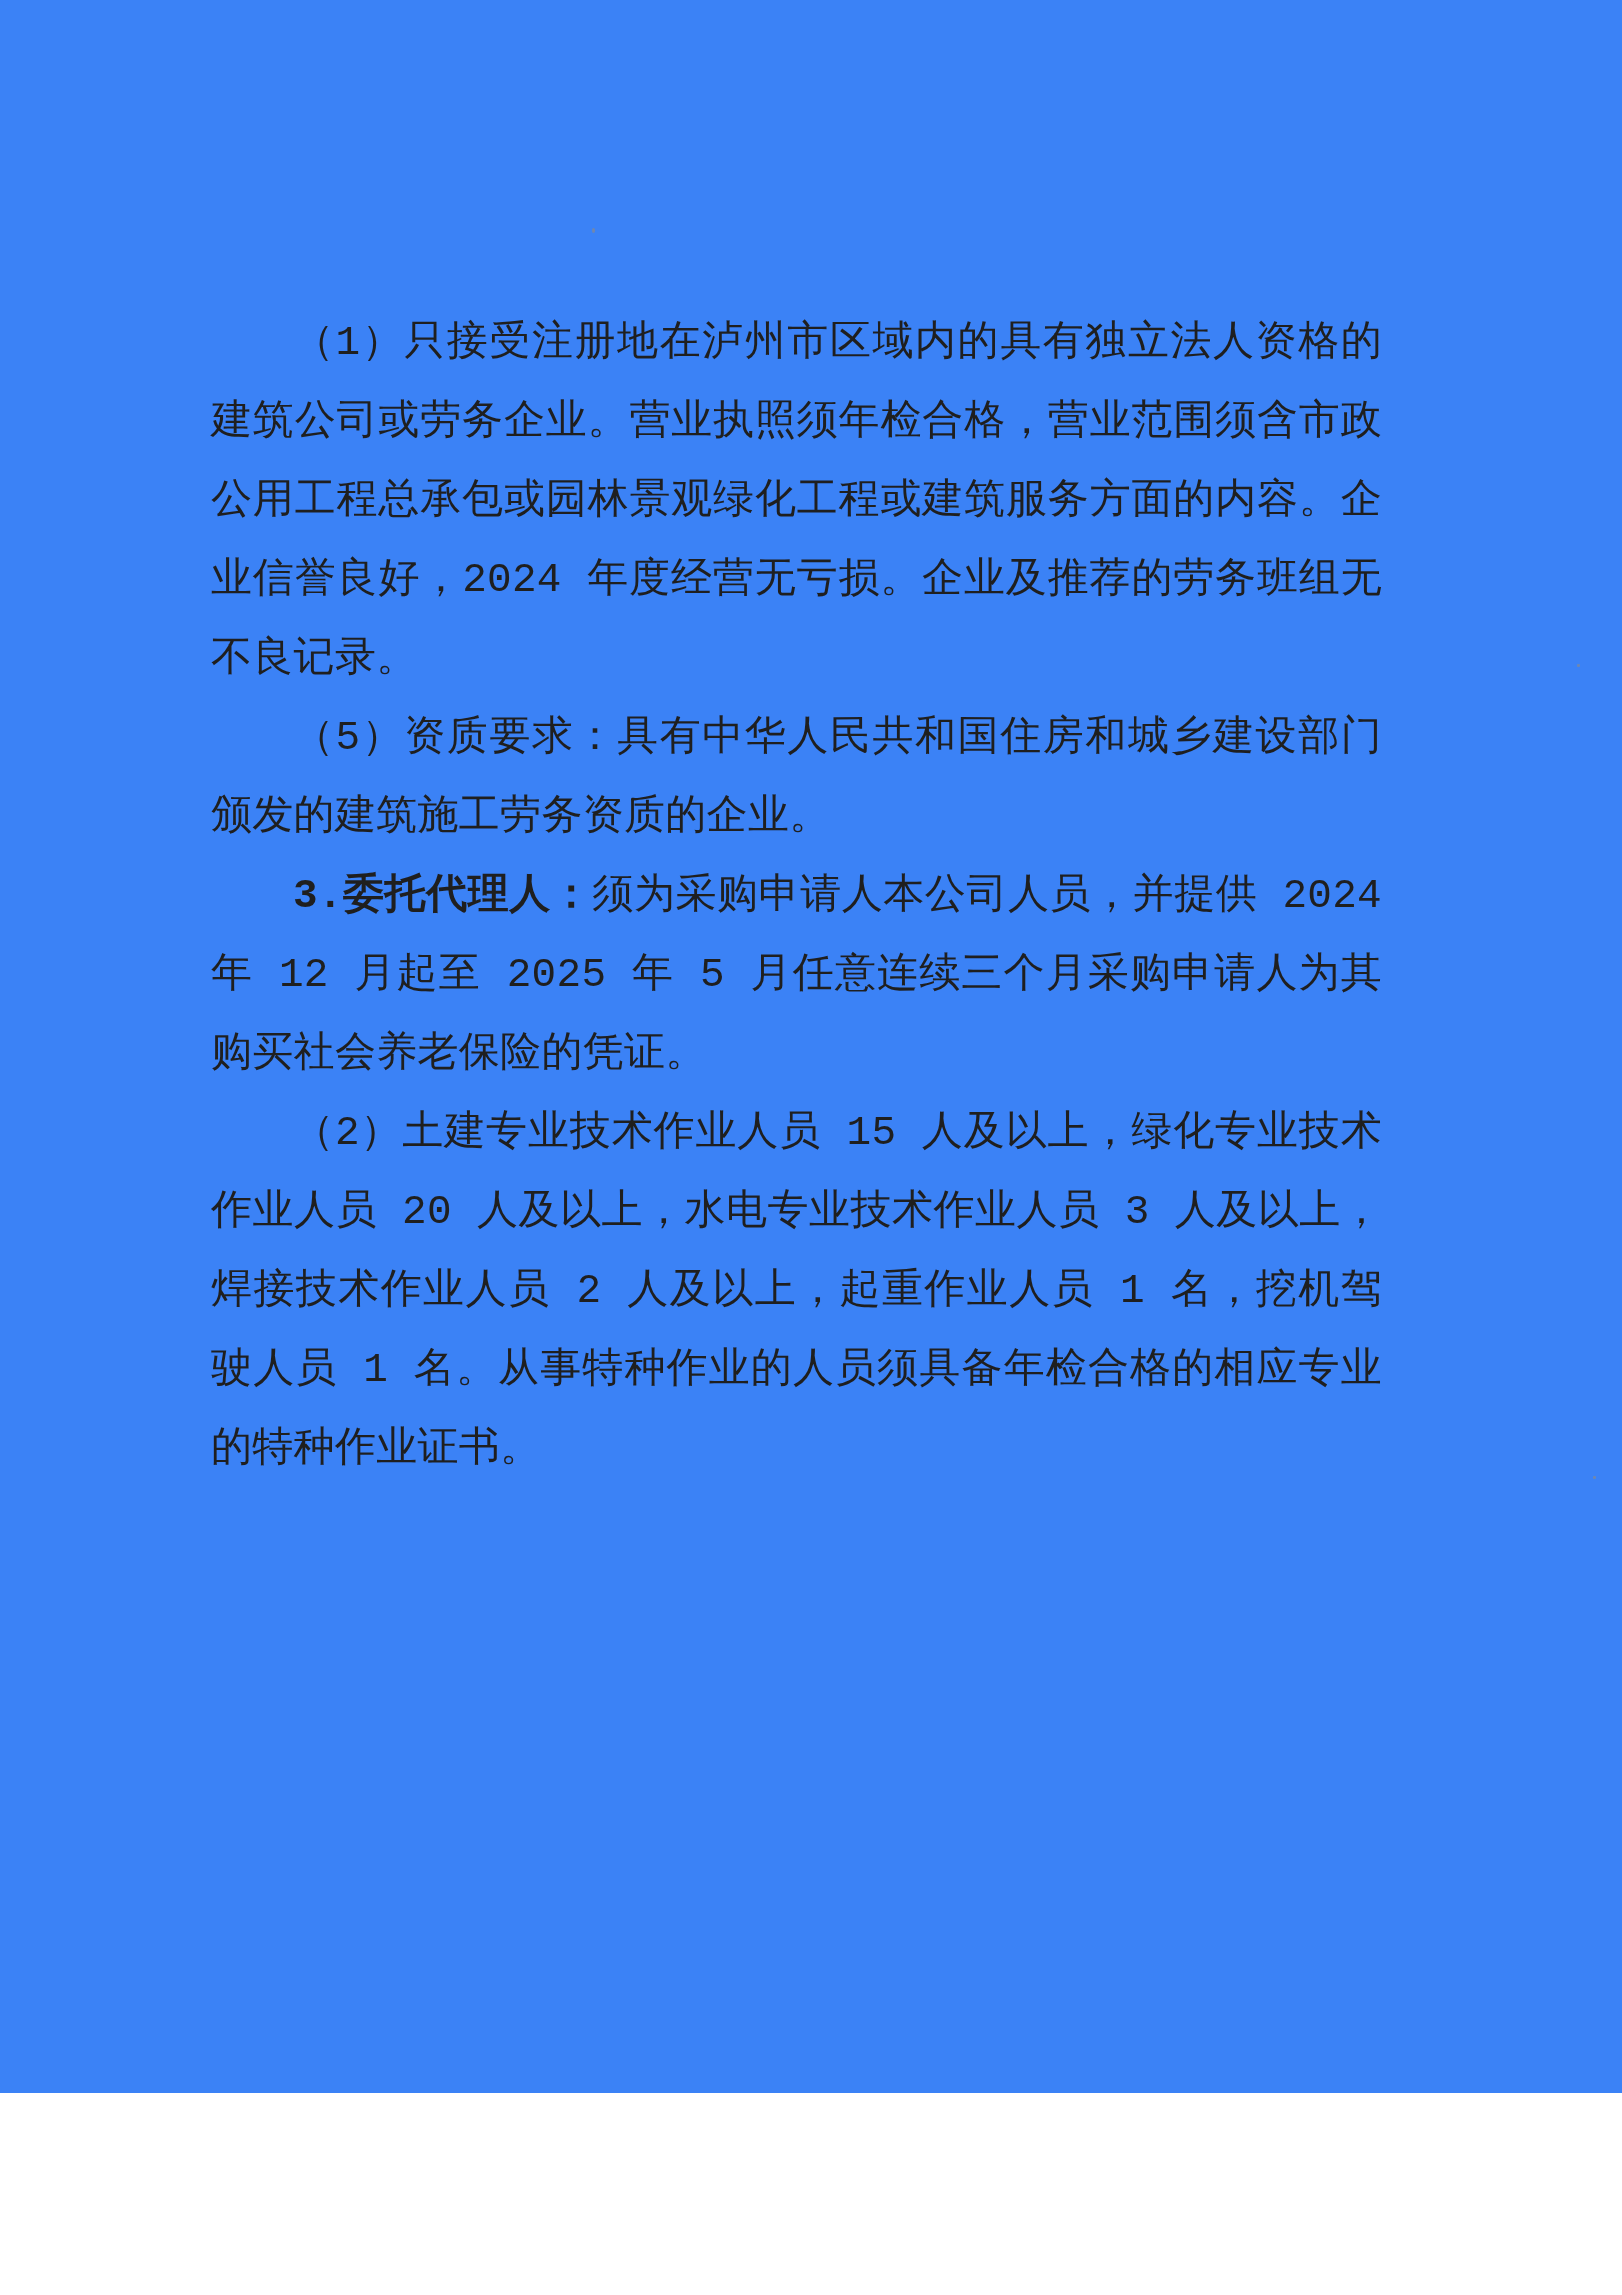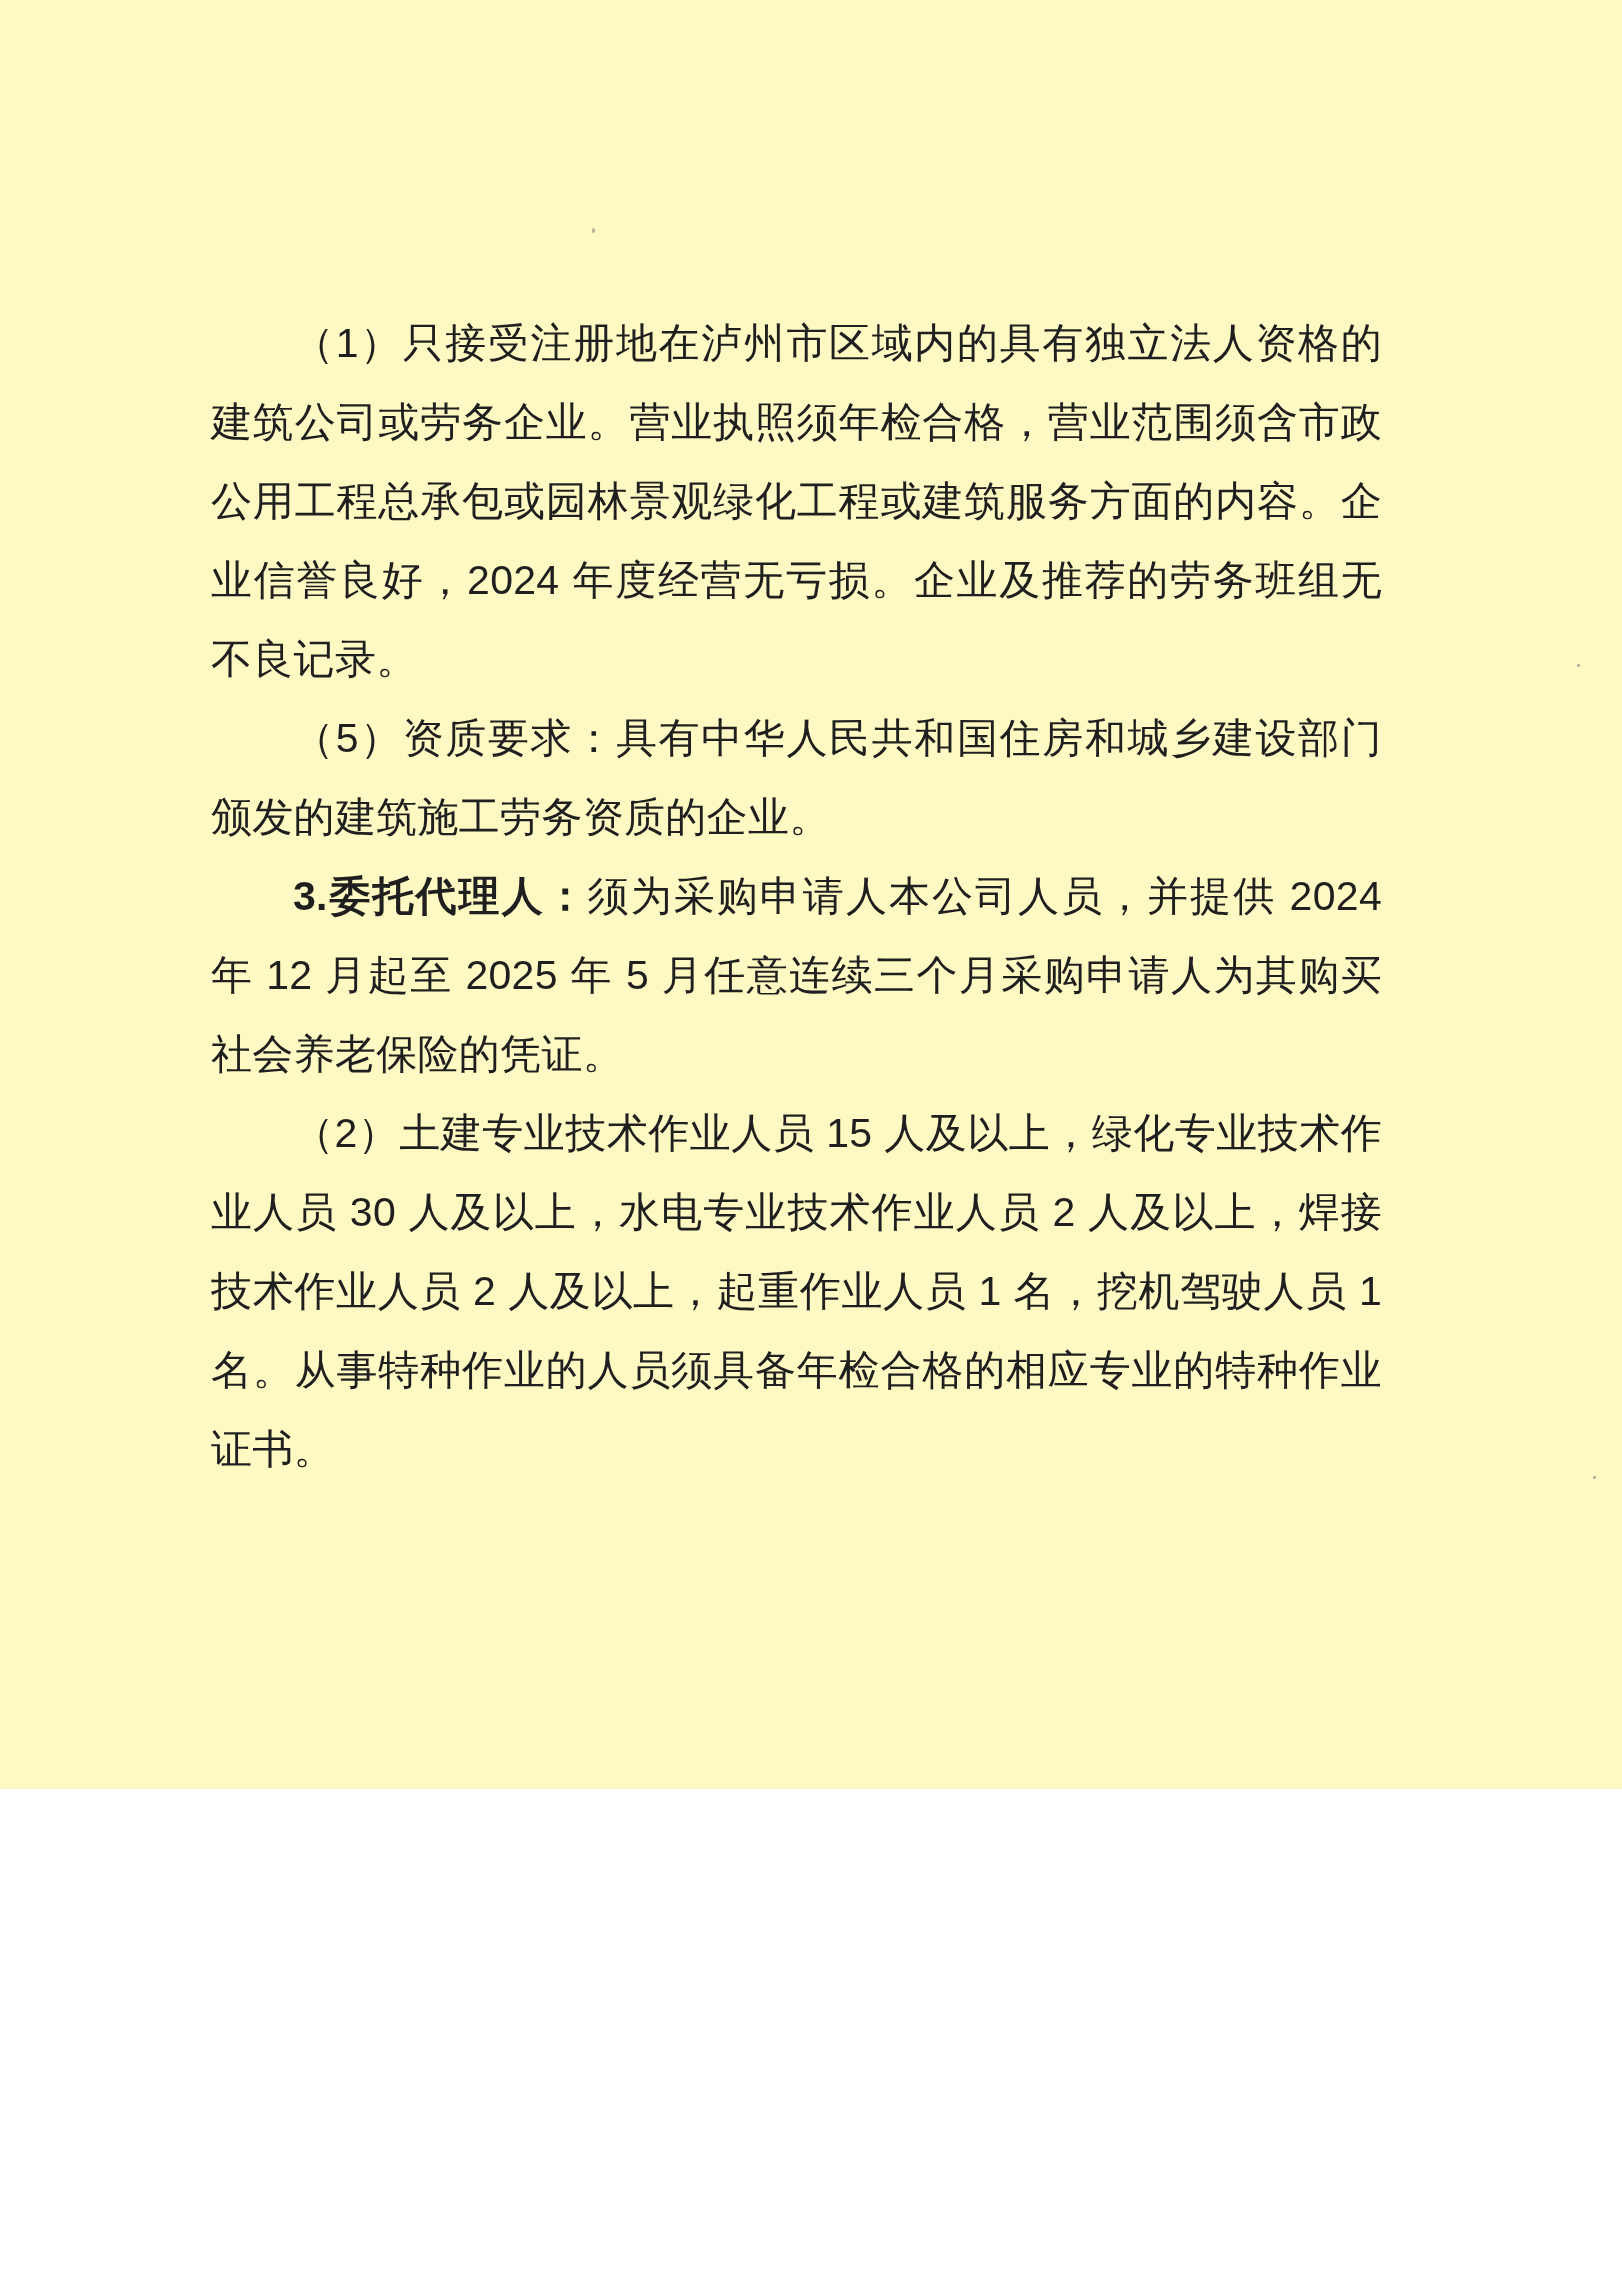--- a/index.html
+++ b/index.html
@@ -1,21 +1,21 @@
 <!DOCTYPE html>
 <html style="font-size:10.5px"><head>
 <meta charset="utf-8">
 <style>
   html, body { margin: 0; padding: 0; background: #ffffff; }
   .page {
     position: relative;
     width: 1623px;
-    height: 1789px;
-    background: #fef9c3;
-    font-family: Liberation Sans, sans-serif;
+    height: 2093px;
+    background: #3b82f6;
+    font-family: Liberation Mono, monospace;
     color: #1f1f1f;
     overflow: hidden;
   }
   .text-body {
     position: absolute;
     left: 211px;
     top: 304px;
     width: 1171px;
     font-size: 41px;
     line-height: 79px;
@@ -48,21 +48,21 @@
 </style>
 </head>
 <body>
 
 <div class="page">
 
   <div class="text-body">
       <p><span>（1）只接受注册地在泸州市区域内的具有独立法人资格的建筑公司或劳务企业。营业执照须年检合格，营业范围须含市政公用工程总承包或园林景观绿化工程或建筑服务方面的内容。企业信誉良好，2024 年度经营无亏损。企业及推荐的劳务班组无不良记录。</span></p>
       <p><span>（5）资质要求：具有中华人民共和国住房和城乡建设部门颁发的建筑施工劳务资质的企业。</span></p>
       <p><span class="bold">3.委托代理人：</span><span>须为采购申请人本公司人员，并提供 2024 年 12 月起至 2025 年 5 月任意连续三个月采购申请人为其购买社会养老保险的凭证。</span></p>
-      <p><span>（2）土建专业技术作业人员 15 人及以上，绿化专业技术作业人员 30 人及以上，水电专业技术作业人员 2 人及以上，焊接技术作业人员 2 人及以上，起重作业人员 1 名，挖机驾驶人员 1 名。从事特种作业的人员须具备年检合格的相应专业的特种作业证书。</span></p>
+      <p><span>（2）土建专业技术作业人员 15 人及以上，绿化专业技术作业人员 20 人及以上，水电专业技术作业人员 3 人及以上，焊接技术作业人员 2 人及以上，起重作业人员 1 名，挖机驾驶人员 1 名。从事特种作业的人员须具备年检合格的相应专业的特种作业证书。</span></p>
     </div>
 
   <div class="speck" style="left:592px; top:228px; width:3.3px; height:5.2px;"></div>
   <div class="speck" style="left:1577px; top:664px; width:2.6px; height:2.6px;"></div>
   <div class="speck" style="left:1593px; top:1476px; width:2.6px; height:2.6px;"></div>
   <div class="speck" style="left:664px; top:2250px; width:3.3px; height:2.6px;"></div>
   <div class="speck" style="left:793px; top:2248px; width:6.5px; height:2.6px; border-radius:1.3px;"></div>
 
   <div class="page-footer">
     <span>3</span>

